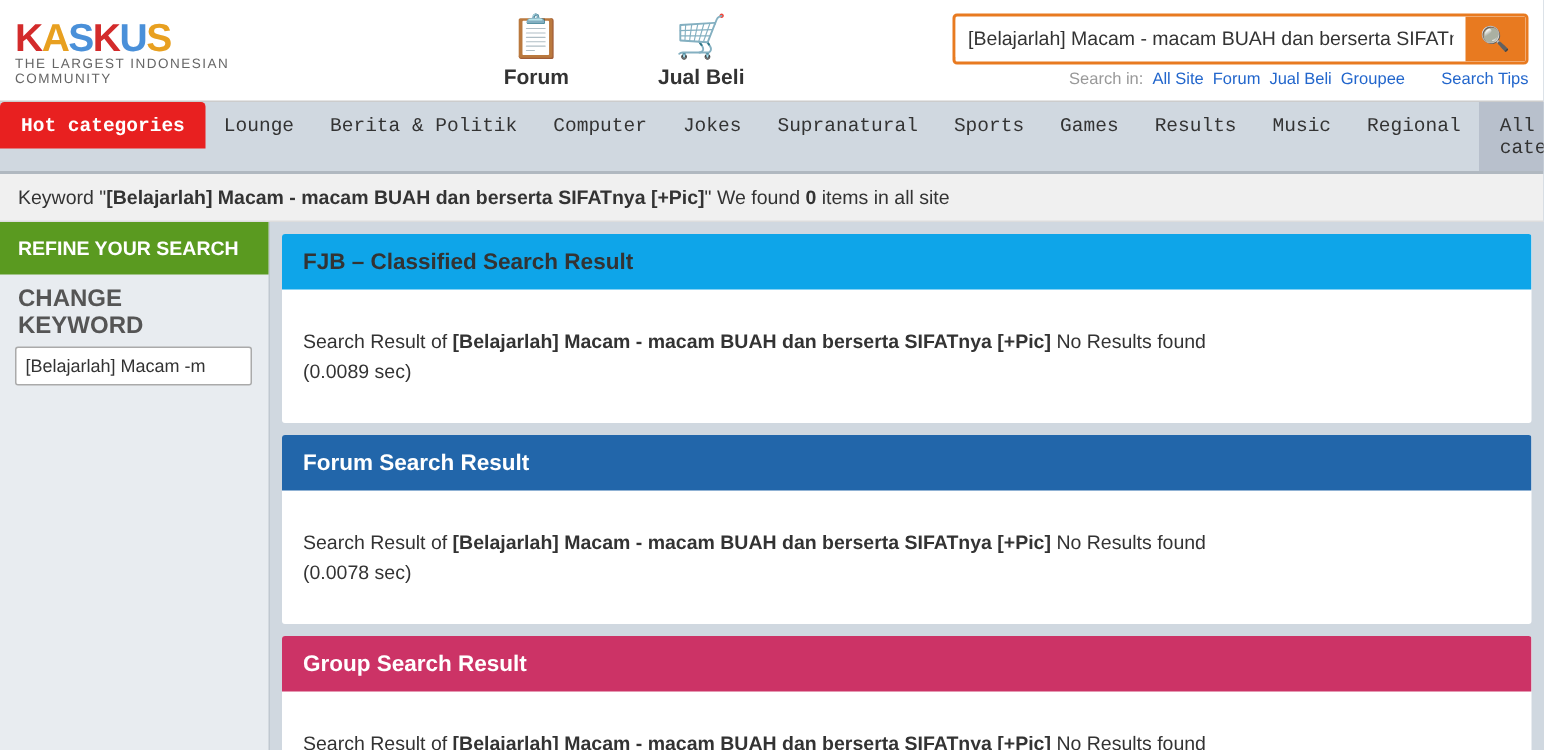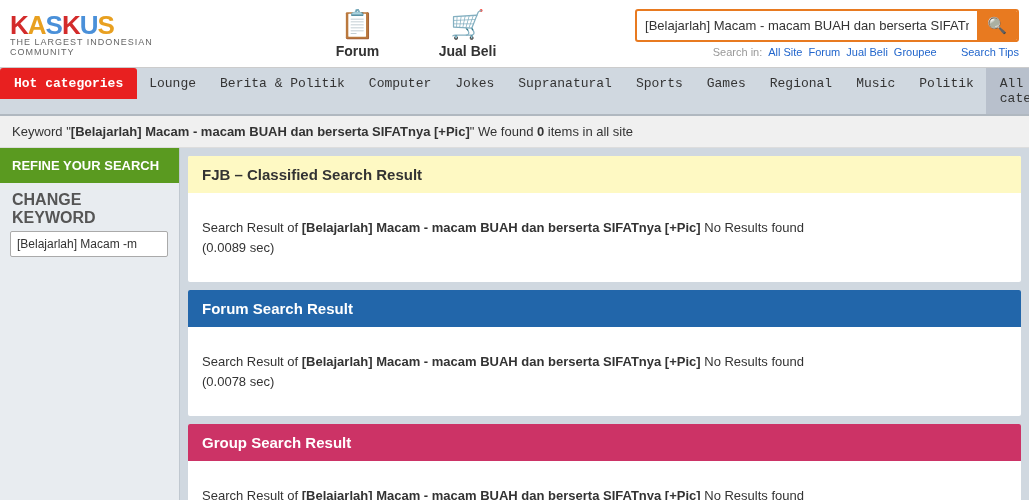--- a/index.html
+++ b/index.html
@@ -191,21 +191,21 @@
     #keyword-summary .kw { font-weight: bold; }
 
     
     .result-section { background: #fff; border-radius: 2px; overflow: hidden; }
     .result-header {
       padding: 10px 14px;
       font-size: 15px;
       font-weight: bold;
       color: #fff;
     }
-    .result-header.fjb { background: #fef9c3; color: #333; }
+    .result-header.fjb { background: #0ea5e9; color: #333; }
     .result-header.forum { background: #2266aa; }
     .result-header.group { background: #cc3366; }
     .result-body {
       padding: 25px 14px;
       font-size: 13px;
       color: #333;
       line-height: 1.5;
     }
     .result-body .kw { font-weight: bold; }
     
@@ -256,23 +256,23 @@
 
 <div id="cat-bar">
   <div class="cat-item hot">Hot categories</div>
   <div class="cat-item">Lounge</div>
   <div class="cat-item">Berita &amp; Politik</div>
   <div class="cat-item">Computer</div>
   <div class="cat-item">Jokes</div>
   <div class="cat-item">Supranatural</div>
   <div class="cat-item">Sports</div>
   <div class="cat-item">Games</div>
+  <div class="cat-item">Results</div>
+  <div class="cat-item">Music</div>
   <div class="cat-item">Regional</div>
-  <div class="cat-item">Music</div>
-  <div class="cat-item">Politik</div>
   <div id="all-categories">
     <span>All categories</span>
     <span>▼</span>
   </div>
 </div>
 
 <div id="keyword-summary">
   Keyword "<span class="kw">[Belajarlah] Macam - macam BUAH dan berserta SIFATnya [+Pic]</span>" We found <strong>0</strong> items in all site
 </div>
 

